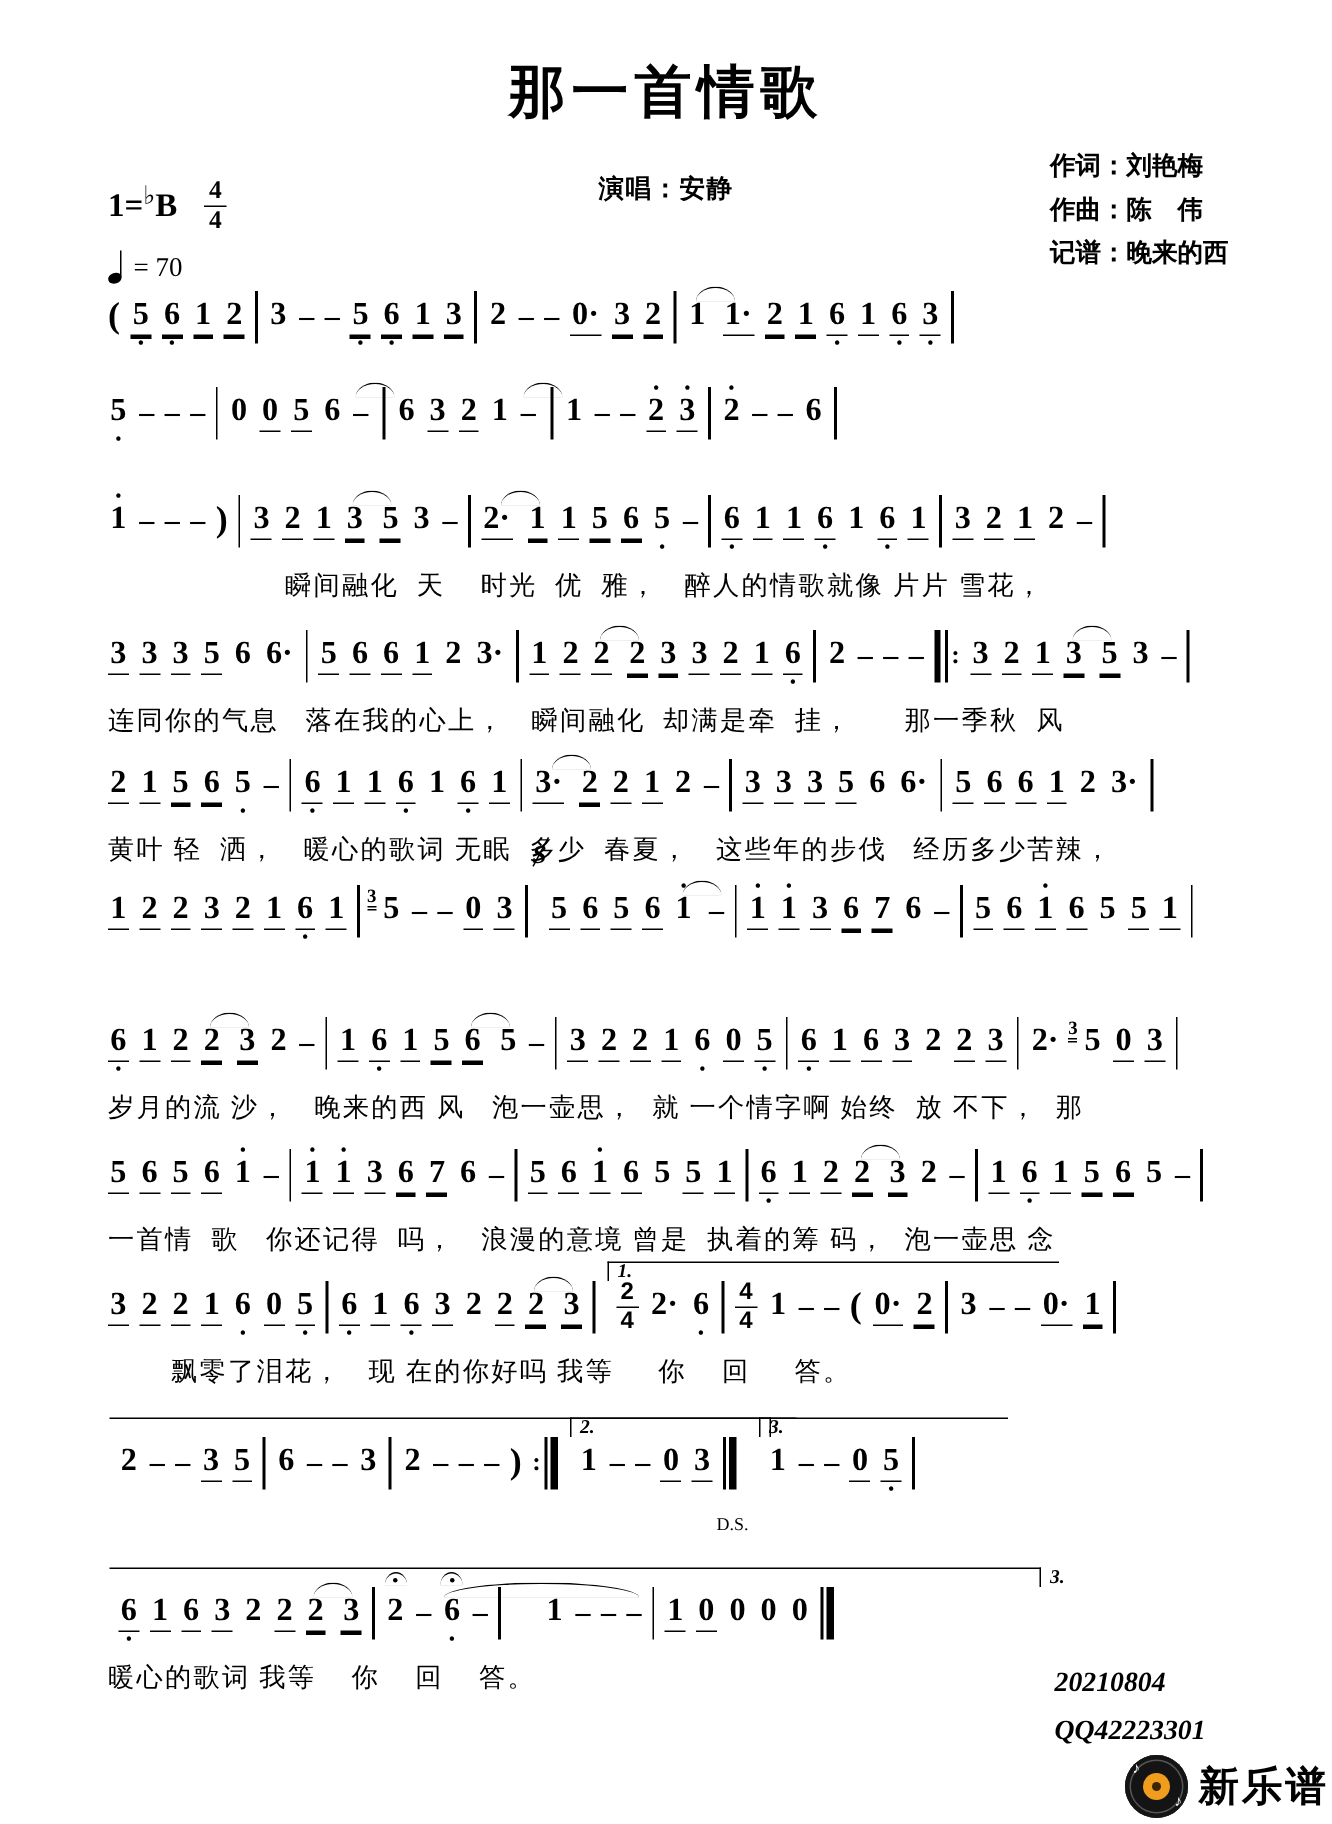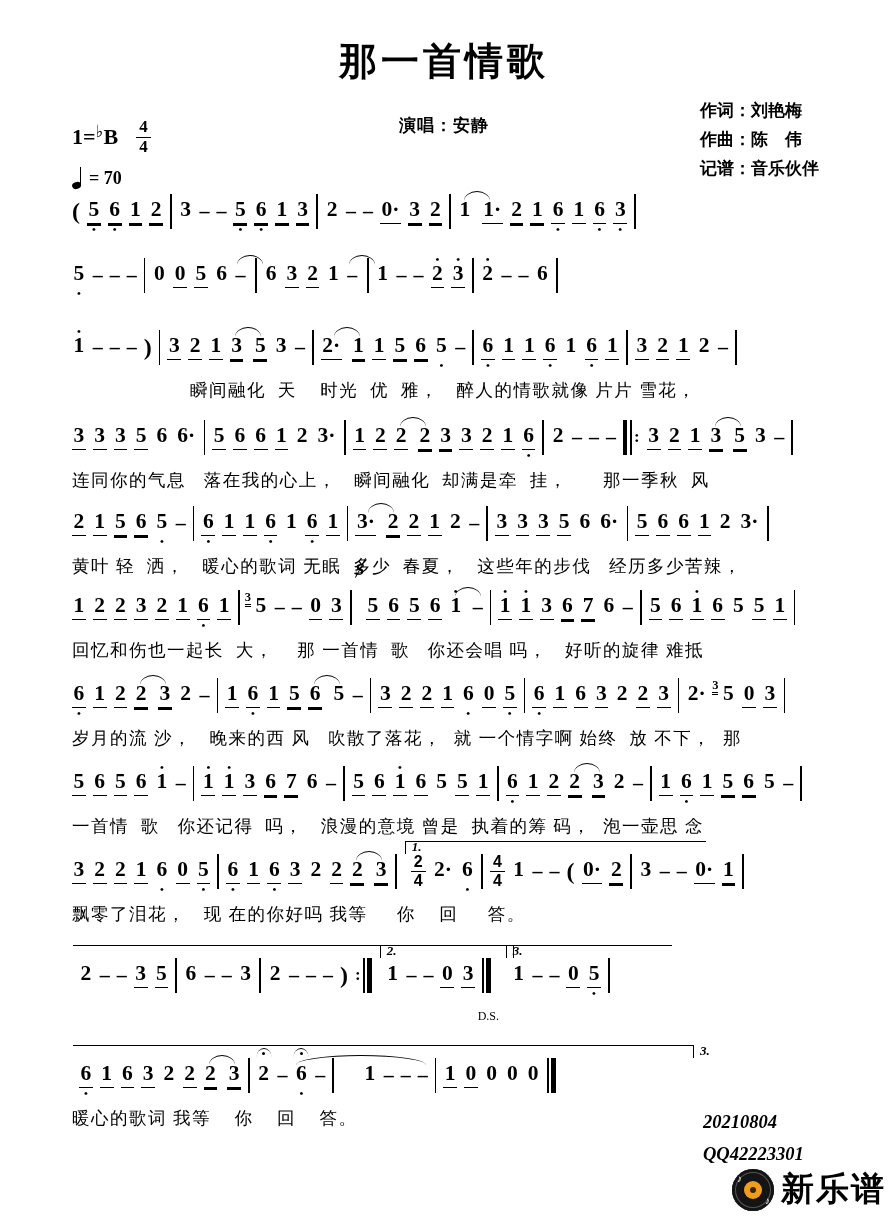--- a/index.html
+++ b/index.html
@@ -11,21 +11,21 @@
   .singer{position:absolute;top:114px;left:0;width:100%;text-align:center;
           font-size:17px;font-weight:700;letter-spacing:1px;}
   .credits{position:absolute;top:96px;left:700px;font-size:17px;font-weight:700;line-height:1.72;}
   .keyblock{position:absolute;top:118px;left:72px;font-family:"Liberation Serif","DejaVu Serif",serif;}
   .keyrow{display:flex;align-items:center;font-size:22px;font-weight:700;}
   .flat{font-size:17px;vertical-align:super;transform:translateY(-6px);display:inline-block;}
   .ts{display:flex;flex-direction:column;align-items:center;font-weight:700;line-height:1.1;}
   .ts .tst{padding:0 3px;}
   .ts .tsb{border-top:1.6px solid #000;padding:0 3px;}
   .ts.big{font-size:17px;margin-left:18px;}
-  .temporow{display:flex;align-items:flex-end;margin-top:10px;font-size:18px;font-weight:700;}
+  .temporow{display:flex;align-items:flex-end;margin-top:10px;font-size:18px;font-weight:400;}
   .qn{display:inline-block;width:12px;height:23px;position:relative;margin-right:5px;}
   .qn::before{content:"";position:absolute;left:0;bottom:1px;width:9px;height:6.5px;background:#000;
               border-radius:50%;transform:rotate(-18deg);}
   .qn::after{content:"";position:absolute;left:7.5px;bottom:4px;width:1.6px;height:18px;background:#000;}
   
   .score{position:absolute;top:188px;left:72px;width:775px;}
   .system{position:relative;}
   .notes-row{display:flex;align-items:center;height:46px;column-gap:7px;flex-wrap:nowrap;}
   .lyrics-row{white-space:pre;font-family:"Liberation Serif","DejaVu Serif",serif;
               font-size:17.5px;letter-spacing:1.5px;margin-top:8px;color:#000;}
@@ -68,32 +68,32 @@
   .logo{position:absolute;right:2px;bottom:4px;display:flex;align-items:center;gap:7px;}
   .vinyl{position:relative;width:42px;height:42px;border-radius:50%;background:#141414;flex:none;
          box-shadow:inset 0 0 0 3px #141414,inset 0 0 0 4px #555;}
   .vinyl::before{content:"";position:absolute;left:12px;top:12px;right:12px;bottom:12px;
                  background:#f09d1e;border-radius:50%;}
   .vinyl::after{content:"";position:absolute;left:18px;top:18px;right:18px;bottom:18px;
                 background:#3a2405;border-radius:50%;}
   .vnote{position:absolute;color:#fff;font-size:10px;line-height:1;}
   .vnote.n1{left:5px;top:5px;}
   .vnote.n2{right:4px;bottom:5px;}
-  .logotext{font-size:33px;font-weight:900;letter-spacing:2px;}
+  .logotext{font-size:27px;font-weight:900;letter-spacing:2px;}
 </style>
 </head>
 <body>
 
 <div class="page">
   <h1 class="title">那一首情歌</h1>
   <div class="singer">演唱：安静</div>
   <div class="credits">
     <div>作词：刘艳梅</div>
     <div>作曲：陈　伟</div>
-    <div>记谱：音乐伙伴</div>
+    <div>记谱：晚来的西</div>
   </div>
   <div class="keyblock">
     <div class="keyrow">
       <span>1=</span>
         <span class="flat">♭</span>
         <span>B</span>
       <span class="ts big">
           <span class="tst">4</span>
           <span class="tsb">4</span>
         </span>
@@ -346,21 +346,20 @@
           <span class="bar"></span>
           <span class="nt u1"><span class="d">5</span></span>
           <span class="nt u1"><span class="d">6</span></span>
           <span class="nt u1"><span class="d">1</span><span class="oa">•</span></span>
           <span class="nt u1"><span class="d">6</span></span>
           <span class="nt"><span class="d">5</span></span>
           <span class="nt u1"><span class="d">5</span></span>
           <span class="nt u1"><span class="d">1</span></span>
           <span class="bar"></span>
         </div>
-        <div class="lyrics-row" style="padding-left: 0px;">回忆和伤也一起长  大，    那 一首情  歌   你还会唱 吗，   好听的旋律 难抵</div>
       </div>
       <div class="system" style="height: 88px;">
         <div class="notes-row">
           <span class="nt u1"><span class="d">6</span><span class="ob">•</span></span>
           <span class="nt u1"><span class="d">1</span></span>
           <span class="nt u1"><span class="d">2</span></span>
           <span class="nt u1 u2"><span class="d">2</span></span>
           <span class="arc"></span>
           <span class="nt u1 u2"><span class="d">3</span></span>
           <span class="nt"><span class="d">2</span></span>
@@ -391,21 +390,21 @@
           <span class="nt u1"><span class="d">2</span></span>
           <span class="nt u1"><span class="d">3</span></span>
           <span class="bar"></span>
           <span class="nt"><span class="d">2·</span></span>
           <span class="grace">3</span>
           <span class="nt"><span class="d">5</span></span>
           <span class="nt u1"><span class="d">0</span></span>
           <span class="nt u1"><span class="d">3</span></span>
           <span class="bar"></span>
         </div>
-        <div class="lyrics-row" style="padding-left: 0px;">岁月的流 沙，   晚来的西 风   吹散了落花，  就 一个情字啊 始终  放 不下，  那</div>
+        <div class="lyrics-row" style="padding-left: 0px;">岁月的流 沙，   晚来的西 风   泡一壶思，  就 一个情字啊 始终  放 不下，  那</div>
       </div>
       <div class="system" style="height: 88px;">
         <div class="notes-row">
           <span class="nt u1"><span class="d">5</span></span>
           <span class="nt u1"><span class="d">6</span></span>
           <span class="nt u1"><span class="d">5</span></span>
           <span class="nt u1"><span class="d">6</span></span>
           <span class="nt"><span class="d">1</span><span class="oa">•</span></span>
           <span class="dash">–</span>
           <span class="bar"></span>
@@ -487,21 +486,21 @@
           <span class="nt u1"><span class="d">0·</span></span>
           <span class="nt u1 u2"><span class="d">2</span></span>
           <span class="bar"></span>
           <span class="nt"><span class="d">3</span></span>
           <span class="dash">–</span>
           <span class="dash">–</span>
           <span class="nt u1"><span class="d">0·</span></span>
           <span class="nt u1 u2"><span class="d">1</span></span>
           <span class="bar"></span>
         </div>
-        <div class="lyrics-row" style="padding-left: 0px;">飘零了泪花，   现 在的你好吗 我等     你    回     答。</div>
+        <div class="lyrics-row" style="padding-left: 0px; margin-left: 42px;">飘零了泪花，   现 在的你好吗 我等     你    回     答。</div>
       </div>
       <div class="system" style="height: 100px;">
         <div class="notes-row">
           <span class="volta">
             <span class="vbox rt" style="width: 440px;"></span>
           </span>
           <span class="nt"><span class="d">2</span></span>
           <span class="dash">–</span>
           <span class="dash">–</span>
           <span class="nt u1"><span class="d">3</span></span>

